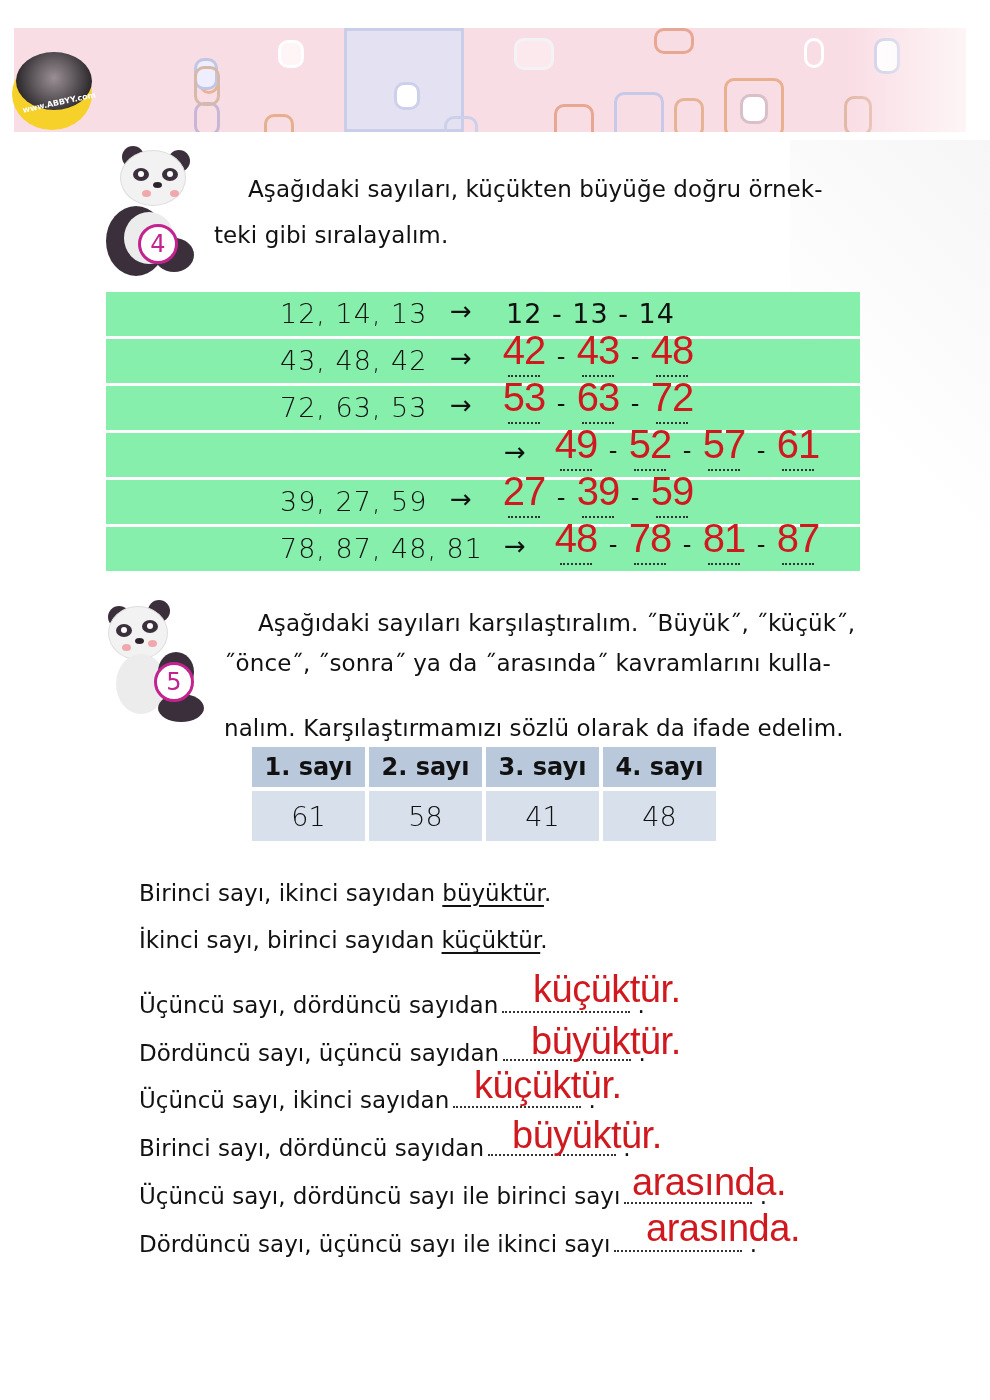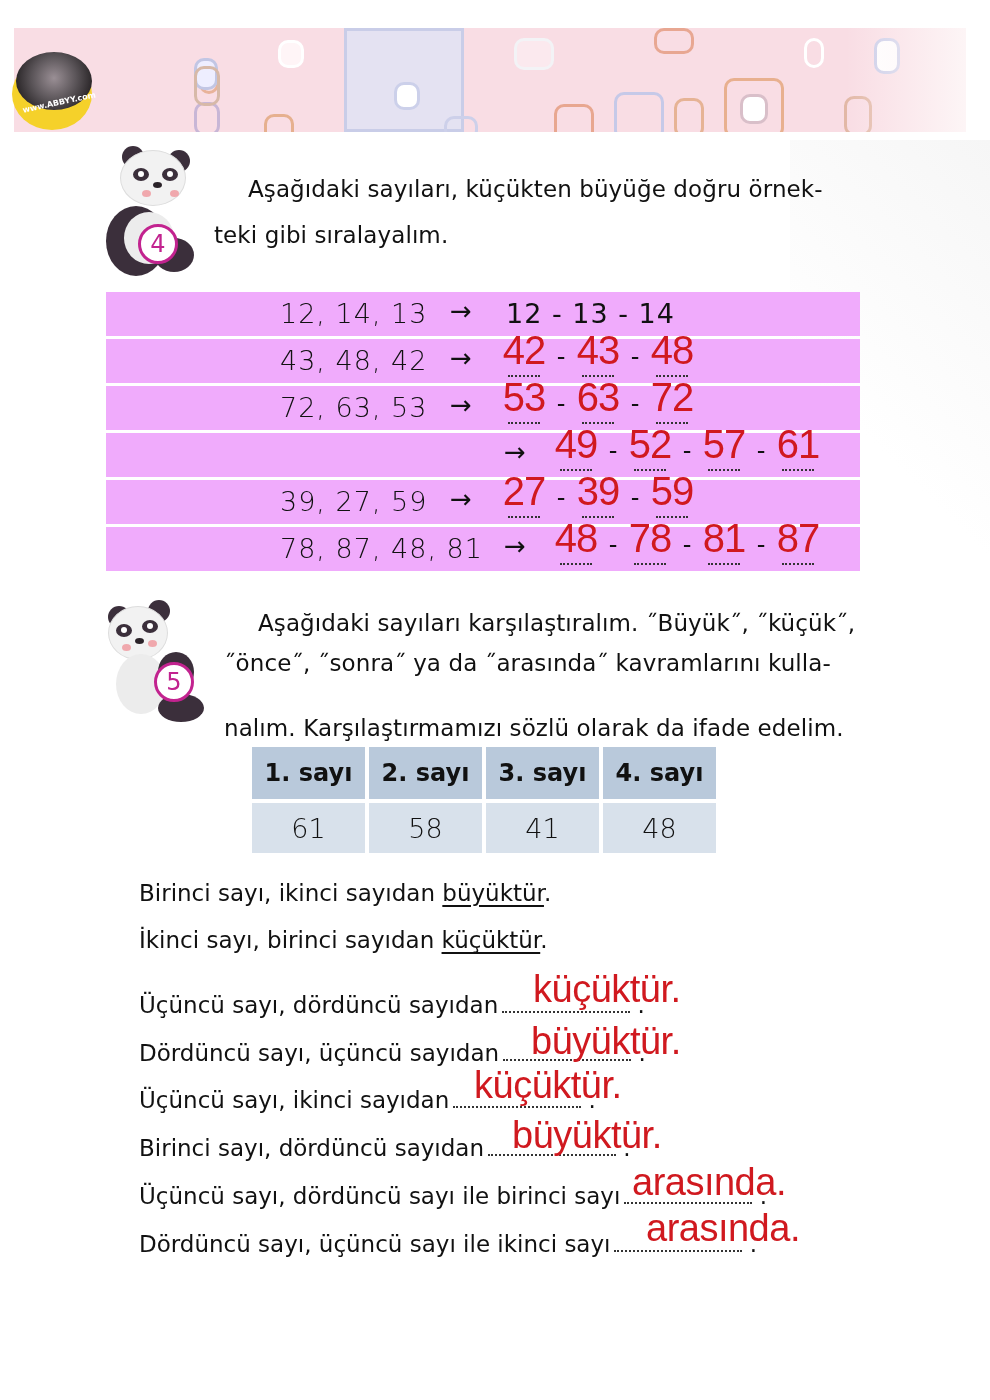--- a/index.html
+++ b/index.html
@@ -34,35 +34,35 @@
     .num-circle { position: absolute; width: 40px; height: 40px; border-radius: 50%; border: 3px solid #c2238f;
       background: #fff; color: #c2238f; font-size: 24px; text-align: center; line-height: 34px;
       font-family: "DejaVu Sans", sans-serif; }
 
     
     .instr { position: absolute; font-family: "DejaVu Sans", sans-serif; font-size: 23px; color: #111;
       line-height: 46px; letter-spacing: 0.1px; }
 
     
     .rows { position: absolute; left: 106px; top: 292px; width: 754px; }
-    .row { position: relative; height: 44px; margin-bottom: 3px; background: #f0abfc; }
+    .row { position: relative; height: 44px; margin-bottom: 3px; background: #86efac; }
     .row .src { position: absolute; left: 174px; top: 6px; font-size: 27px; letter-spacing: 1px; color: #111;
       font-family: "DejaVu Sans", sans-serif; font-weight: 300; }
     .row .arrow { position: absolute; top: 4px; font-size: 26px; color: #111; }
     .row .ex { position: absolute; left: 400px; top: 6px; font-size: 27px; letter-spacing: 1px; color: #111; }
     .row .ans { position: absolute; top: -10px; display: flex; align-items: flex-end; }
     .row .slot { position: relative; display: inline-block; width: 48px; text-align: center; }
     .row .slot .val { display: block; font-family: "Liberation Sans", sans-serif; font-size: 40px; color: #d0191f;
       line-height: 42px; letter-spacing: -1px; }
     .row .slot .dots { display: block; height: 6px; margin: 0 8px; border-bottom: 2px dotted #333; }
     .row .dash { display: inline-block; width: 26px; text-align: center; font-size: 24px; color: #111; line-height: 40px; }
 
     
     .tbl { position: absolute; left: 248px; top: 743px; border-collapse: separate; border-spacing: 4px; }
-    .tbl th { width: 113px; height: 52px; background: #b9c9db; font-size: 24px; font-weight: bold; color: #111;
+    .tbl th { width: 113px; height: 40px; background: #b9c9db; font-size: 24px; font-weight: bold; color: #111;
       font-family: "DejaVu Sans", sans-serif; }
     .tbl td { width: 113px; height: 50px; background: #d8e1eb; font-size: 27px; text-align: center; color: #111;
       font-family: "DejaVu Sans", sans-serif; font-weight: 300; }
 
     
     .sent { position: absolute; left: 139px; font-size: 23px; color: #111; white-space: nowrap;
       font-family: "DejaVu Sans", sans-serif; }
     .sent .u { text-decoration: underline; text-underline-offset: 4px; }
     .sent .blank { display: inline-block; width: 128px; border-bottom: 2px dotted #333; height: 18px; vertical-align: baseline; margin-left: 4px; }
     .fill { position: absolute; font-family: "Liberation Sans", sans-serif; font-size: 38px; color: #d0191f;

